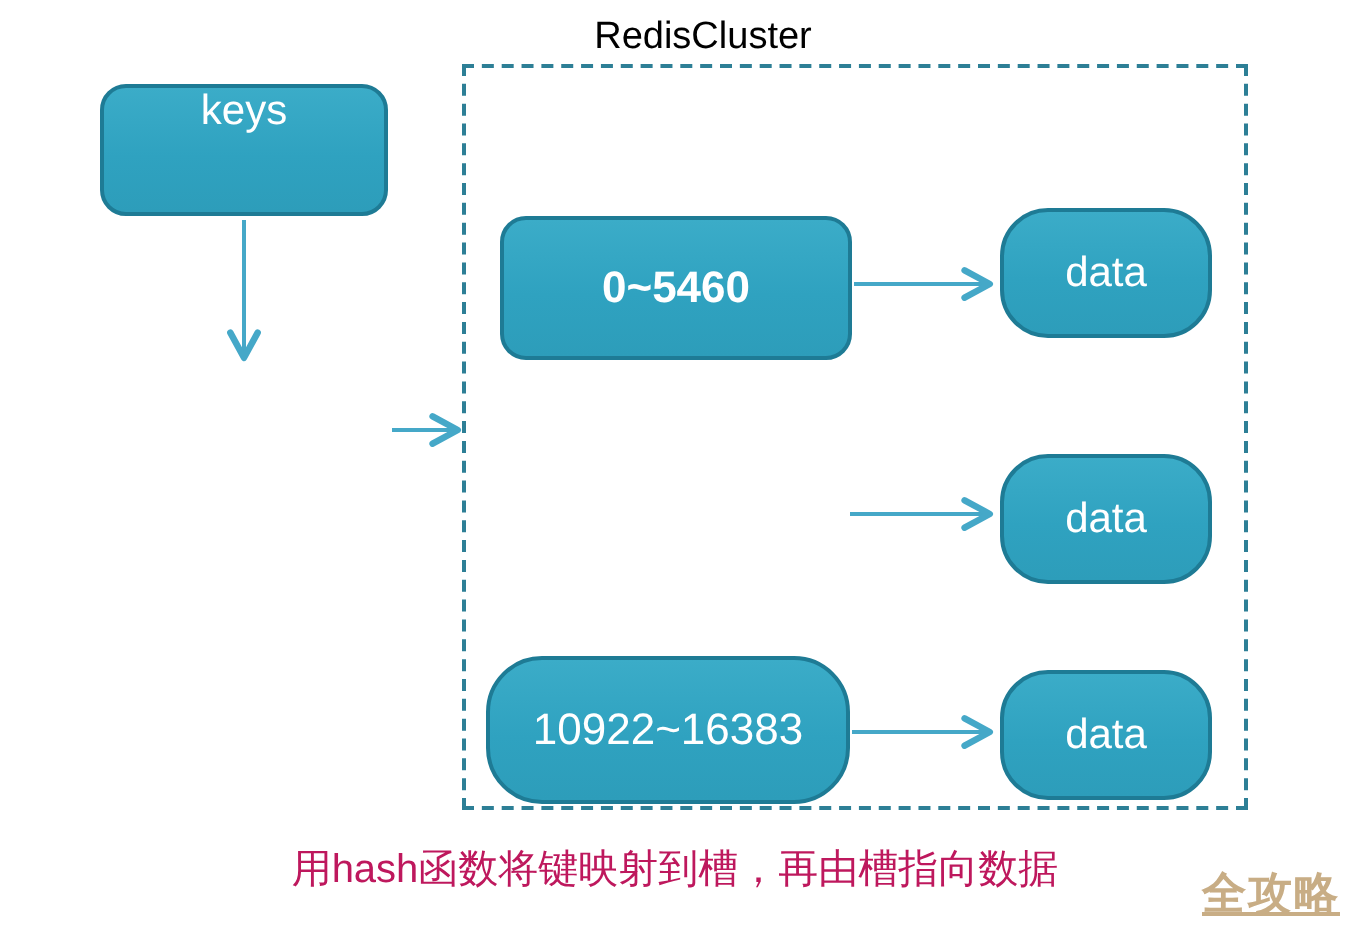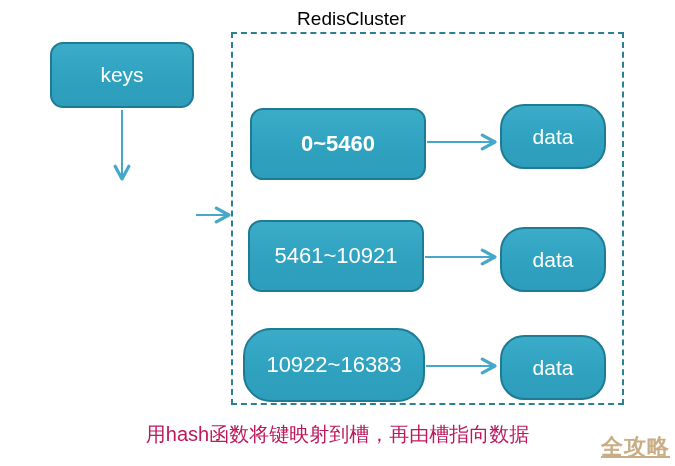--- a/index.html
+++ b/index.html
@@ -25,21 +25,21 @@
     color: #ffffff;
     display: flex;
     align-items: center;
     justify-content: center;
     font-size: 21px;
     z-index: 2;
   }
   .node-keys {
     left: 50px; top: 42px; width: 144px; height: 66px;
     align-items: flex-start;
-    padding-top: 19px;
+    padding-top: 0;
   }
   .node-hash {
     left: 48px; top: 185px; width: 146px; height: 68px;
   }
   
   .cluster {
     position: absolute;
     left: 231px; top: 32px;
     width: 393px; height: 373px;
     box-sizing: border-box;
@@ -107,23 +107,20 @@
     <span>keys</span>
   </div>
 
 
   <div class="cluster"></div>
   <div class="cluster-title">RedisCluster</div>
 
   <div class="node slot slot-0">
     <span>0~5460</span>
   </div>
-  <div class="node slot slot-1">
-    <span>5461~10921</span>
-  </div>
   <div class="node slot slot-2">
     <span>10922~16383</span>
   </div>
 
   <div class="node data-box data-0">
     <span>data</span>
   </div>
   <div class="node data-box data-1">
     <span>data</span>
   </div>

